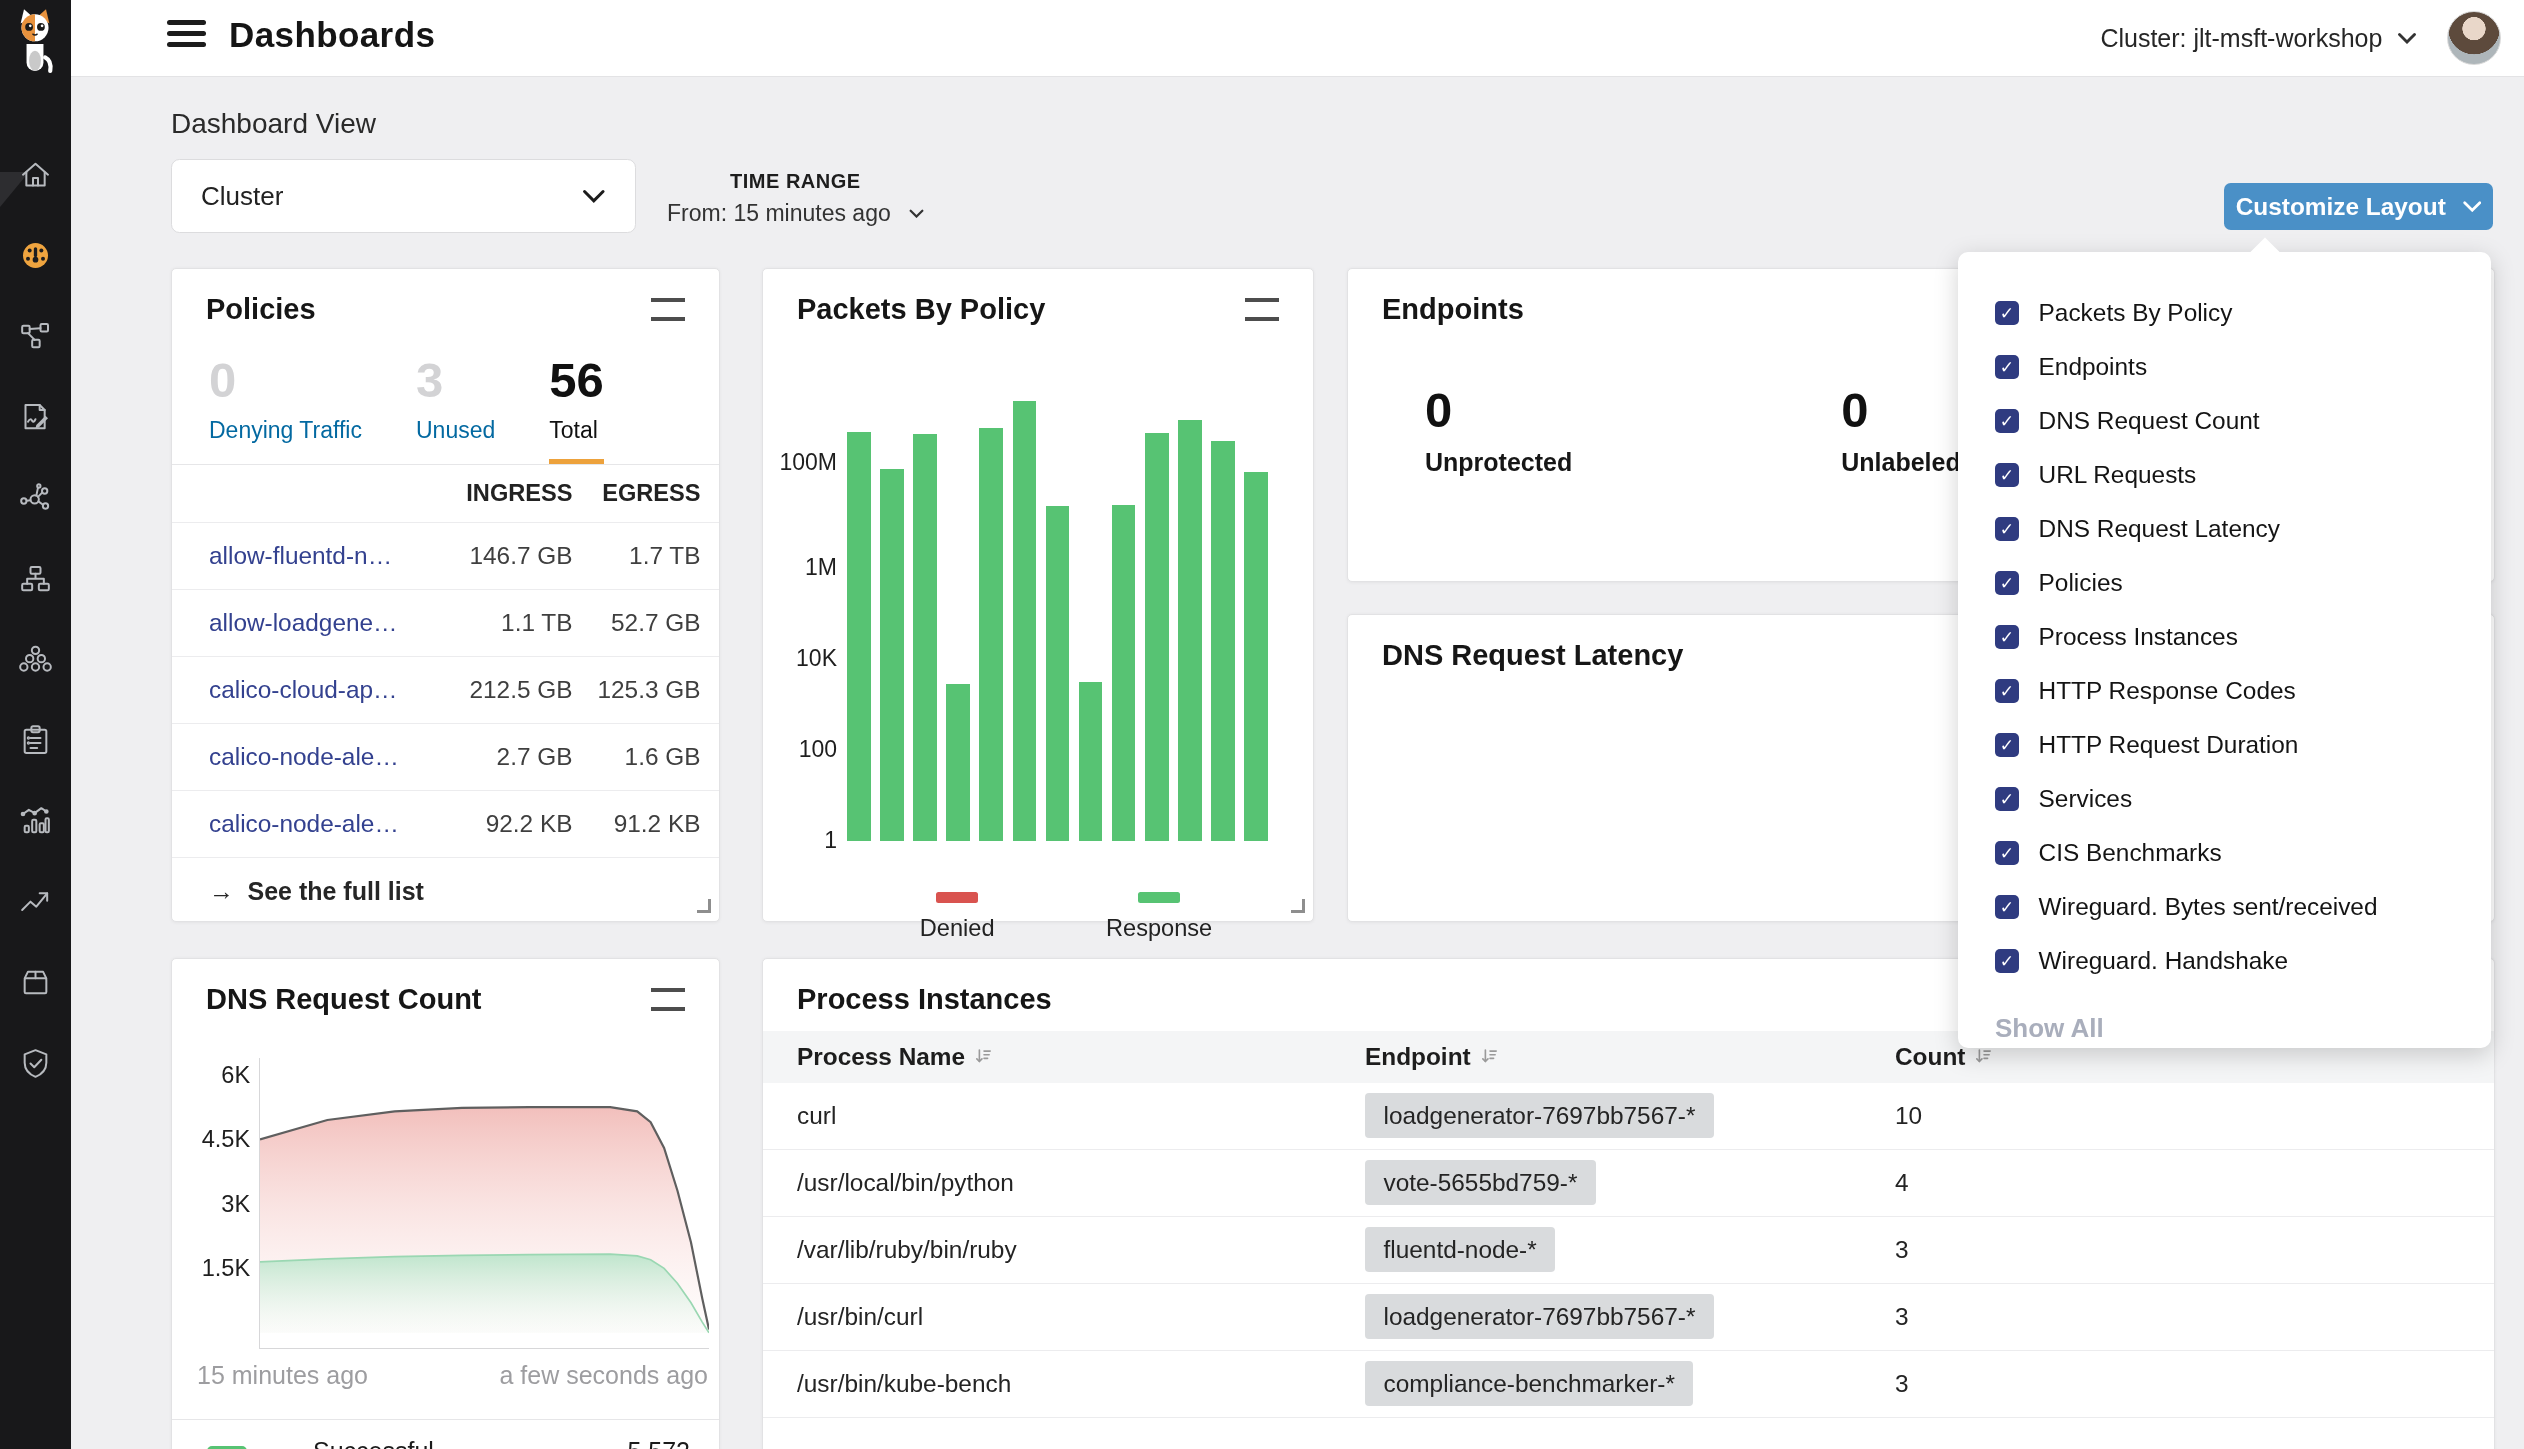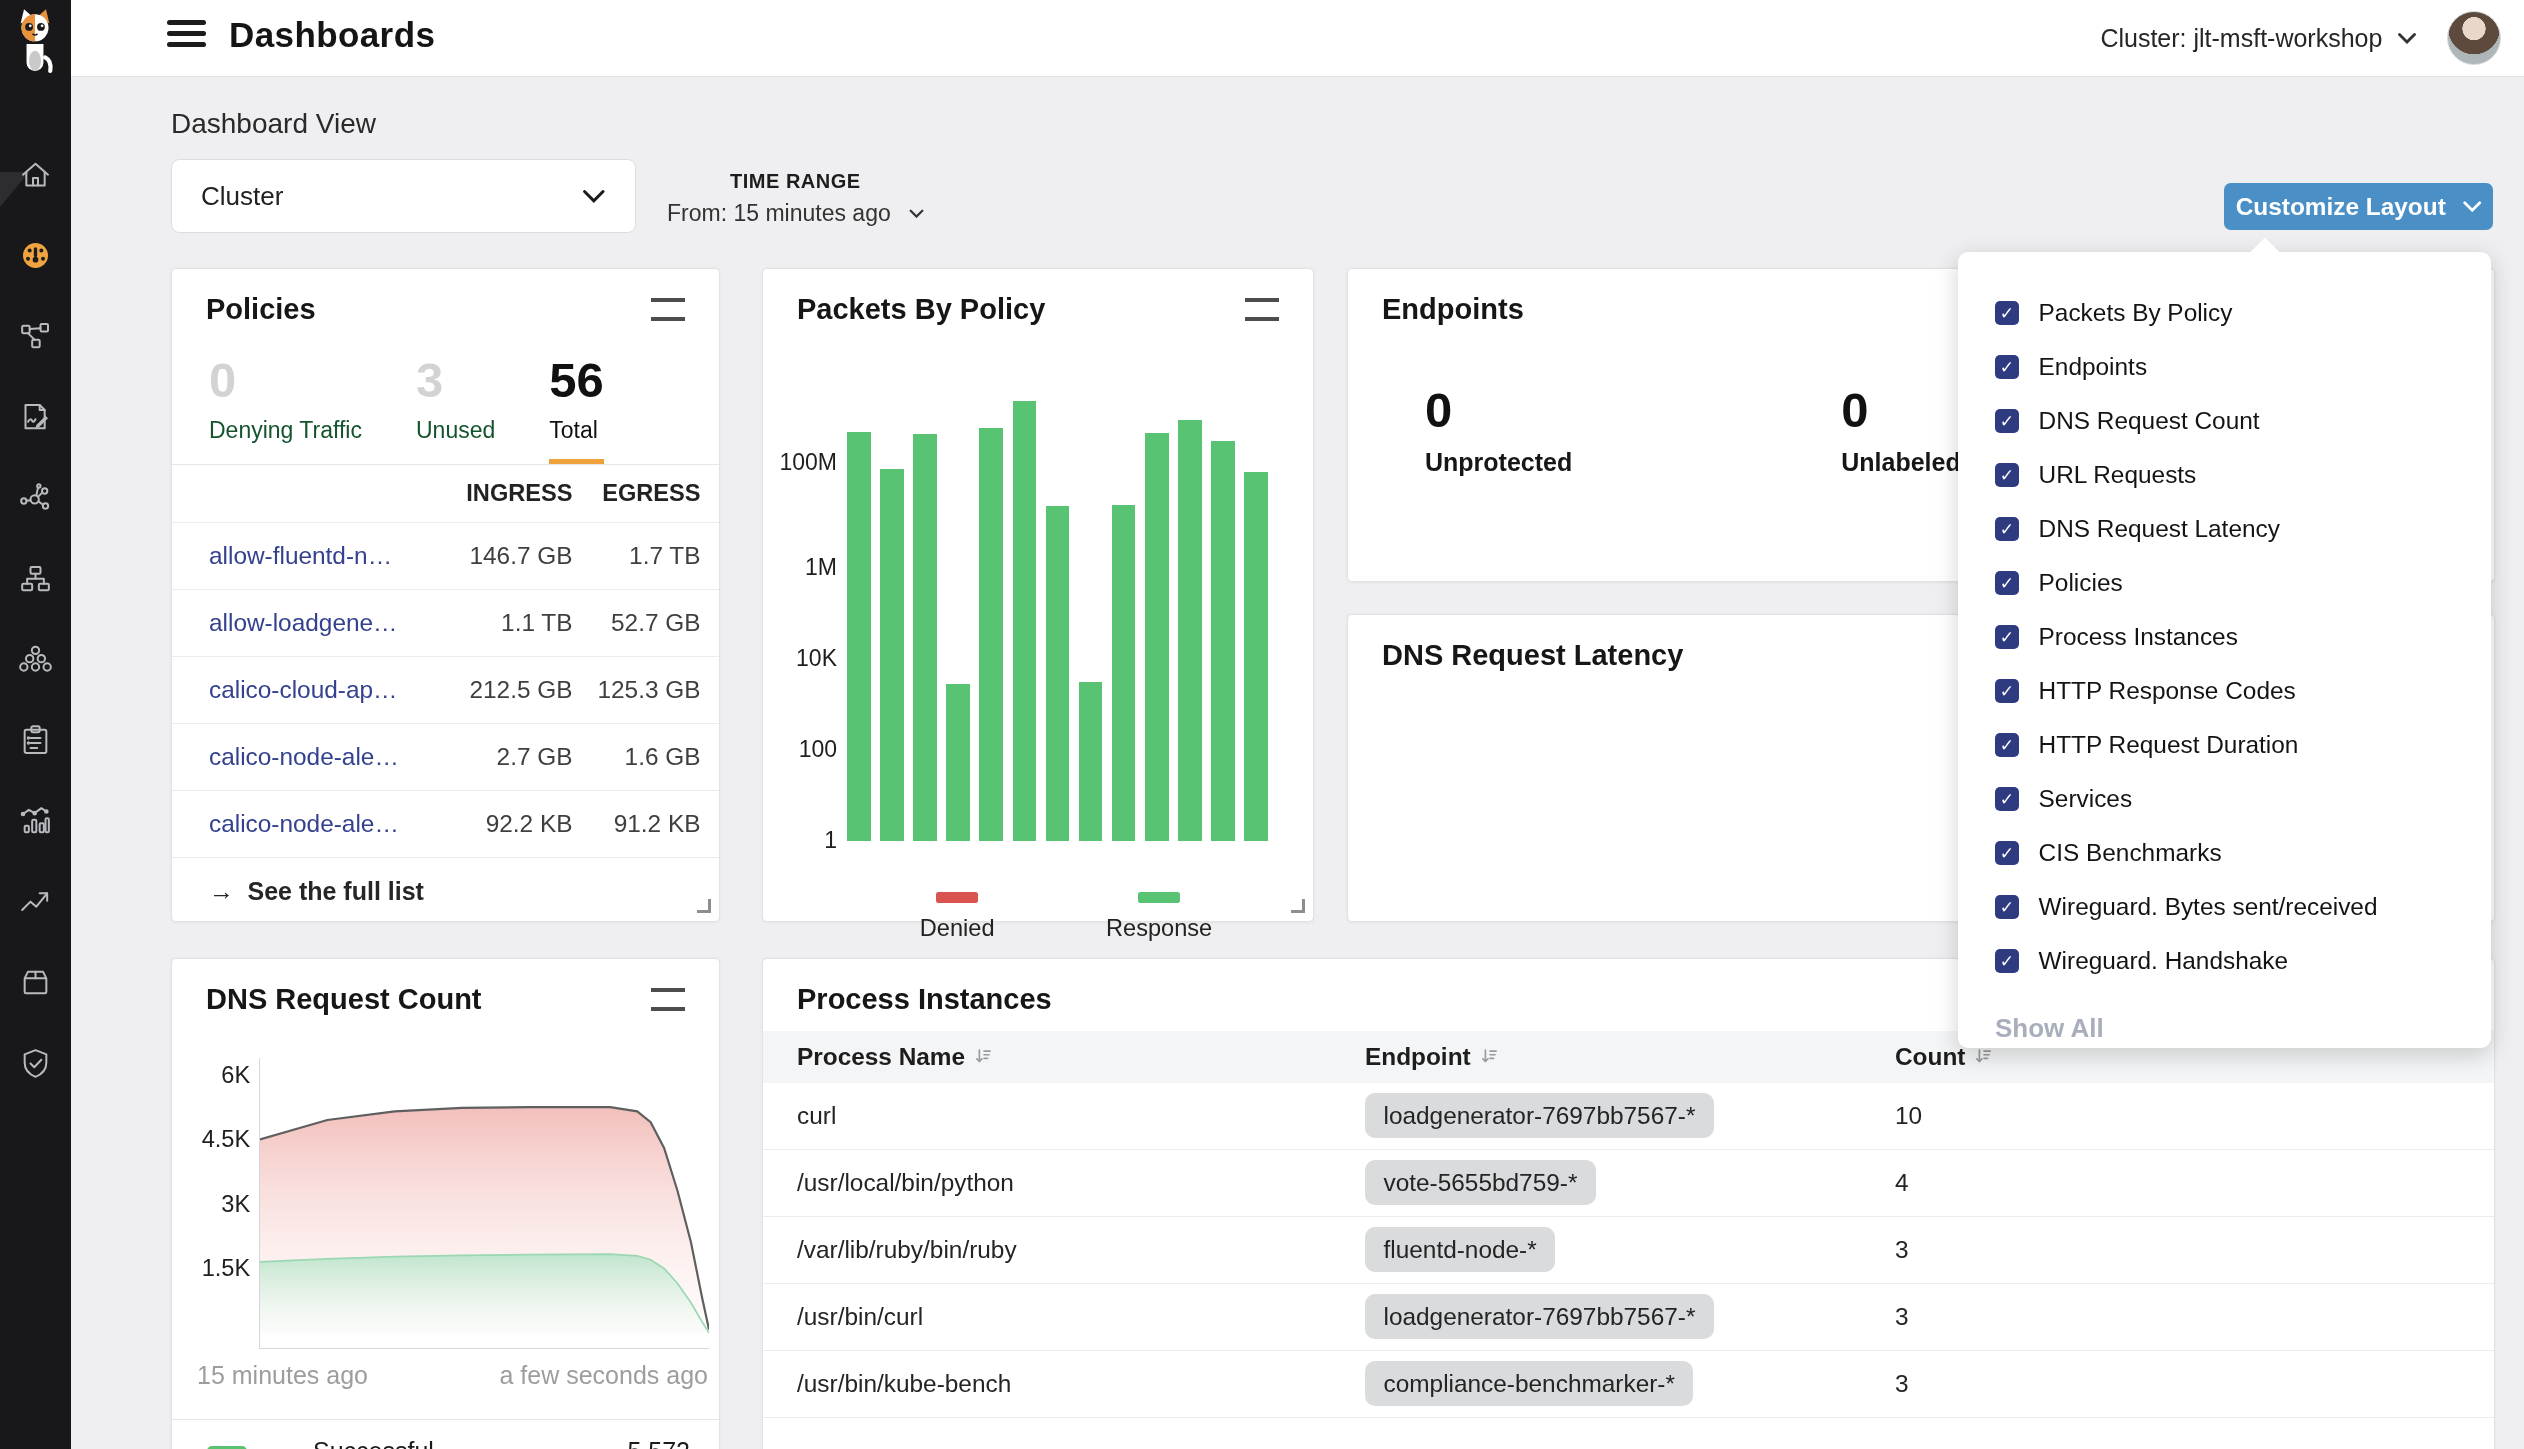--- a/index.html
+++ b/index.html
@@ -33,21 +33,21 @@
   .card{position:absolute;background:#fff;border:0.8px solid #e2e2e4;border-radius:5px;box-shadow:0 0.8px 3.4px rgba(0,0,0,.05);box-sizing:border-box;}
   .card-head{display:flex;align-items:center;justify-content:space-between;padding:23.6px 34px 8.4px 34px;}
   .card-title{font-size:29px;font-weight:800;color:#161616;}
   .drag-handle{width:34px;height:15px;border-top:4.2px solid #4d4d4d;border-bottom:4.2px solid #4d4d4d;cursor:grab;}
   .resize-handle{position:absolute;right:7.6px;bottom:7.6px;width:11px;height:11px;border-right:3.4px solid #8e8e8e;border-bottom:3.4px solid #8e8e8e;cursor:nwse-resize;}
 
   
   .pol-stats{display:flex;gap:54px;padding:22px 37px 0 37px;}
   .pol-tab{cursor:pointer;padding-bottom:15px;}
   .pol-tab .num{font-size:49px;font-weight:800;color:#d3d3d5;line-height:1;}
-  .pol-tab .lbl{font-size:23px;color:#14532d;margin-top:11.8px;}
+  .pol-tab .lbl{font-size:23px;color:#0369a1;margin-top:11.8px;}
   .pol-tab.active .num,.pol-tab.active .lbl{color:#111;}
   .pol-tab.active{border-bottom:5.9px solid #eda23c;}
   .pol-table{border-top:1.7px solid #e6e6e8;}
   .pol-hrow,.pol-row{display:grid;grid-template-columns:1fr 156px 128px;padding:0 18.5px 0 37px;align-items:center;}
   .pol-hrow{height:57px;font-size:23.6px;font-weight:800;color:#222;}
   .pol-hrow div,.pol-row .val{text-align:right;}
   .pol-row{height:66px;border-top:1.7px solid #ececee;font-size:24.4px;}
   .pol-row .plink{color:#33418f;cursor:pointer;white-space:nowrap;overflow:hidden;text-overflow:ellipsis;padding-right:17px;}
   .pol-row .val{color:#3f3f3f;}
   .see-list{display:flex;align-items:center;gap:13.5px;height:67px;border-top:1.7px solid #ececee;padding-left:37px;font-size:25px;font-weight:700;color:#262626;cursor:pointer;}
@@ -81,21 +81,21 @@
   .dns-legend{position:absolute;left:0;top:461px;width:100%;height:62px;display:flex;align-items:center;font-size:25px;}
   .dns-legend .sw{width:40px;height:11px;border-radius:5px;margin-left:35px;}
   .dns-legend .lbl{margin-left:66px;font-weight:400;color:#1b1b1b;}
   .dns-legend .val{margin-left:auto;margin-right:29px;color:#1b1b1b;}
 
   
   .pr-hrow,.pr-row{display:grid;grid-template-columns:568px 530px 1fr;align-items:center;padding-left:34px;}
   .pr-hrow{height:52px;background:#f4f5f6;font-size:24.4px;font-weight:800;color:#1d1d1d;margin-top:6.7px;}
   .pr-hcell{display:flex;align-items:center;gap:10px;cursor:pointer;}
   .pr-row{height:66px;border-bottom:1.7px solid #ececee;font-size:24.4px;color:#242424;}
-  .chip{display:inline-block;background:#d9dbdd;padding:8.4px 18.5px;border-radius:10px;}
+  .chip{display:inline-block;background:#d9dbdd;padding:8.4px 18.5px;border-radius:4px;}
 
   
   .dropdown{position:absolute;left:1958px;top:252px;width:533px;height:796px;background:#fff;border-radius:10px;box-shadow:0 6.7px 25px rgba(0,0,0,.18);z-index:50;}
   .notch{position:absolute;left:296px;top:-10px;width:22px;height:22px;background:#fff;transform:rotate(45deg);}
   .menu{padding:34px 0 0 37px;}
   .menu-item{display:flex;align-items:center;gap:20px;height:54px;cursor:pointer;}
   .cbox{width:23.6px;height:23.6px;border-radius:5px;background:#2f3b80;color:#fff;display:flex;align-items:center;justify-content:center;font-size:17px;font-weight:700;font-family:"DejaVu Sans",sans-serif;}
   .menu-item .lbl{font-size:24.4px;color:#141414;}
   .show-all{margin:25px 0 0 37px;font-size:26px;font-weight:800;color:#a9aebc;cursor:pointer;}
 

